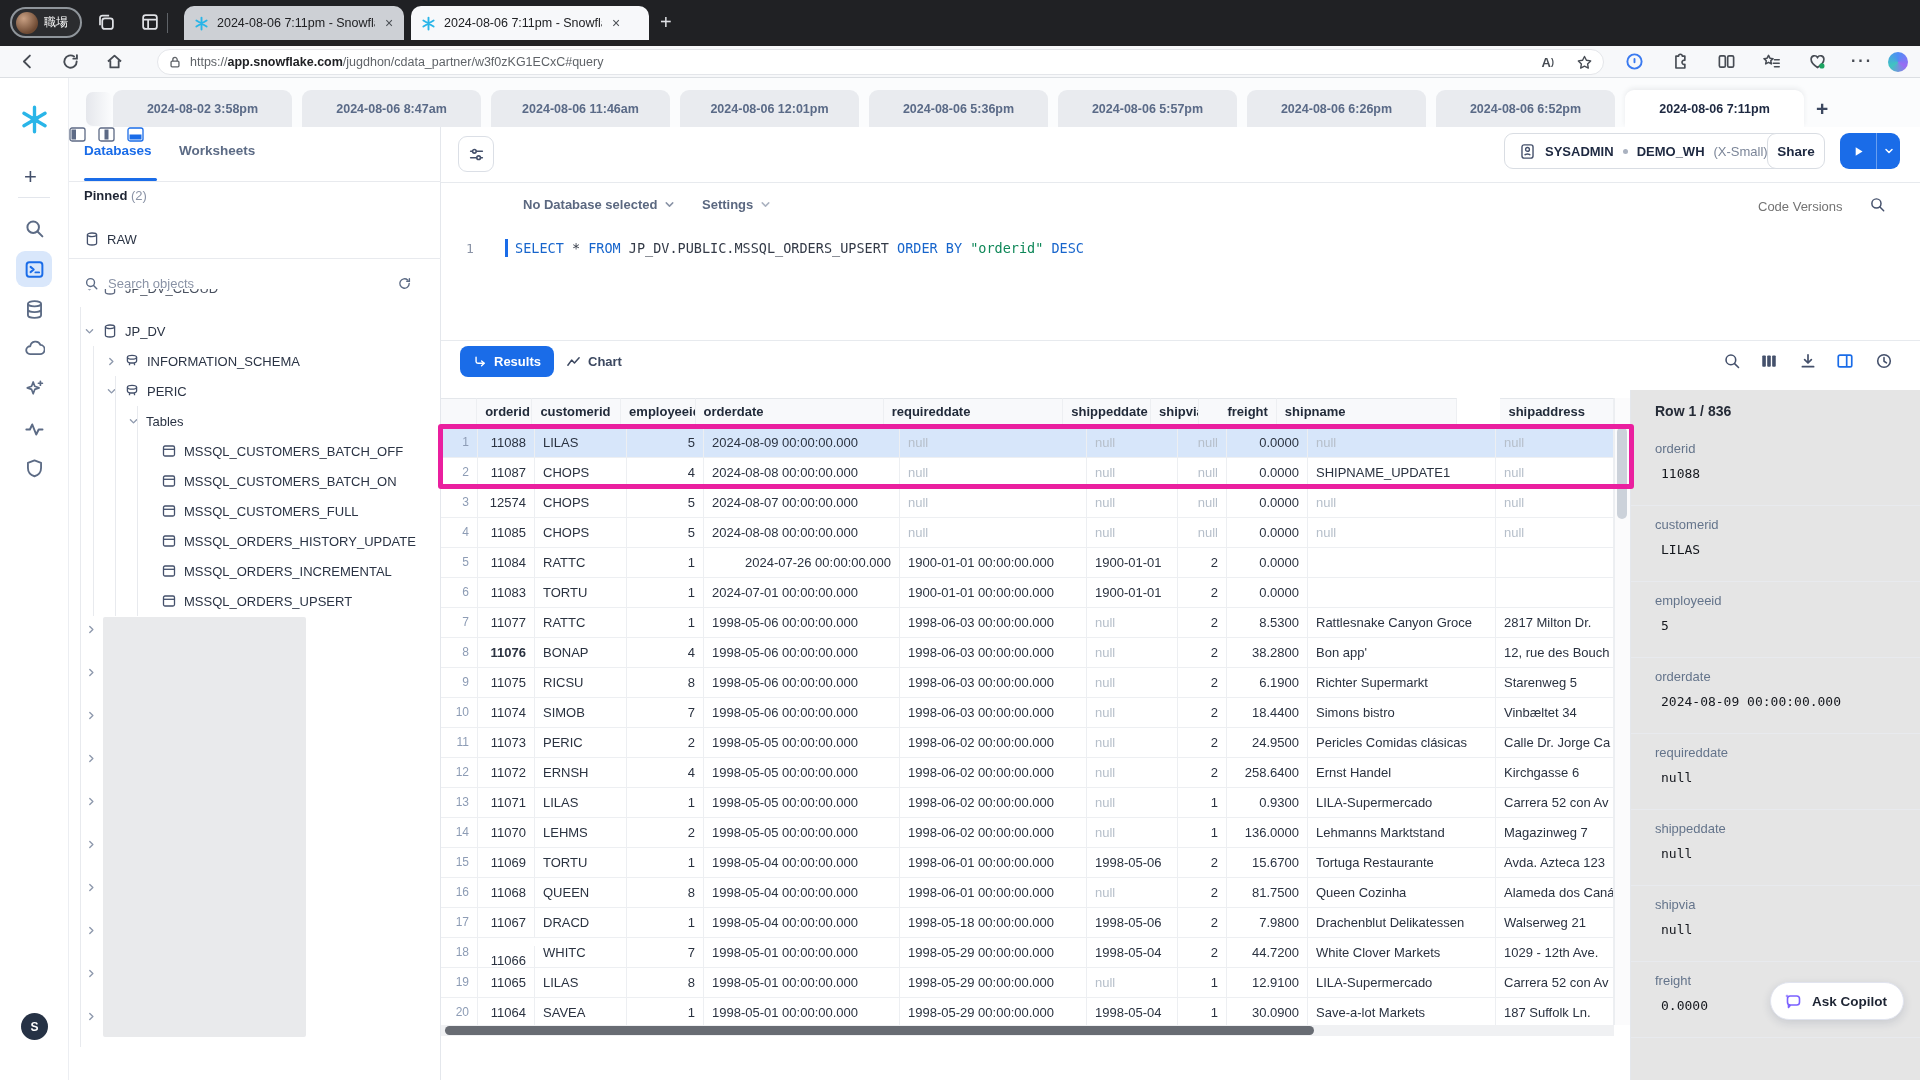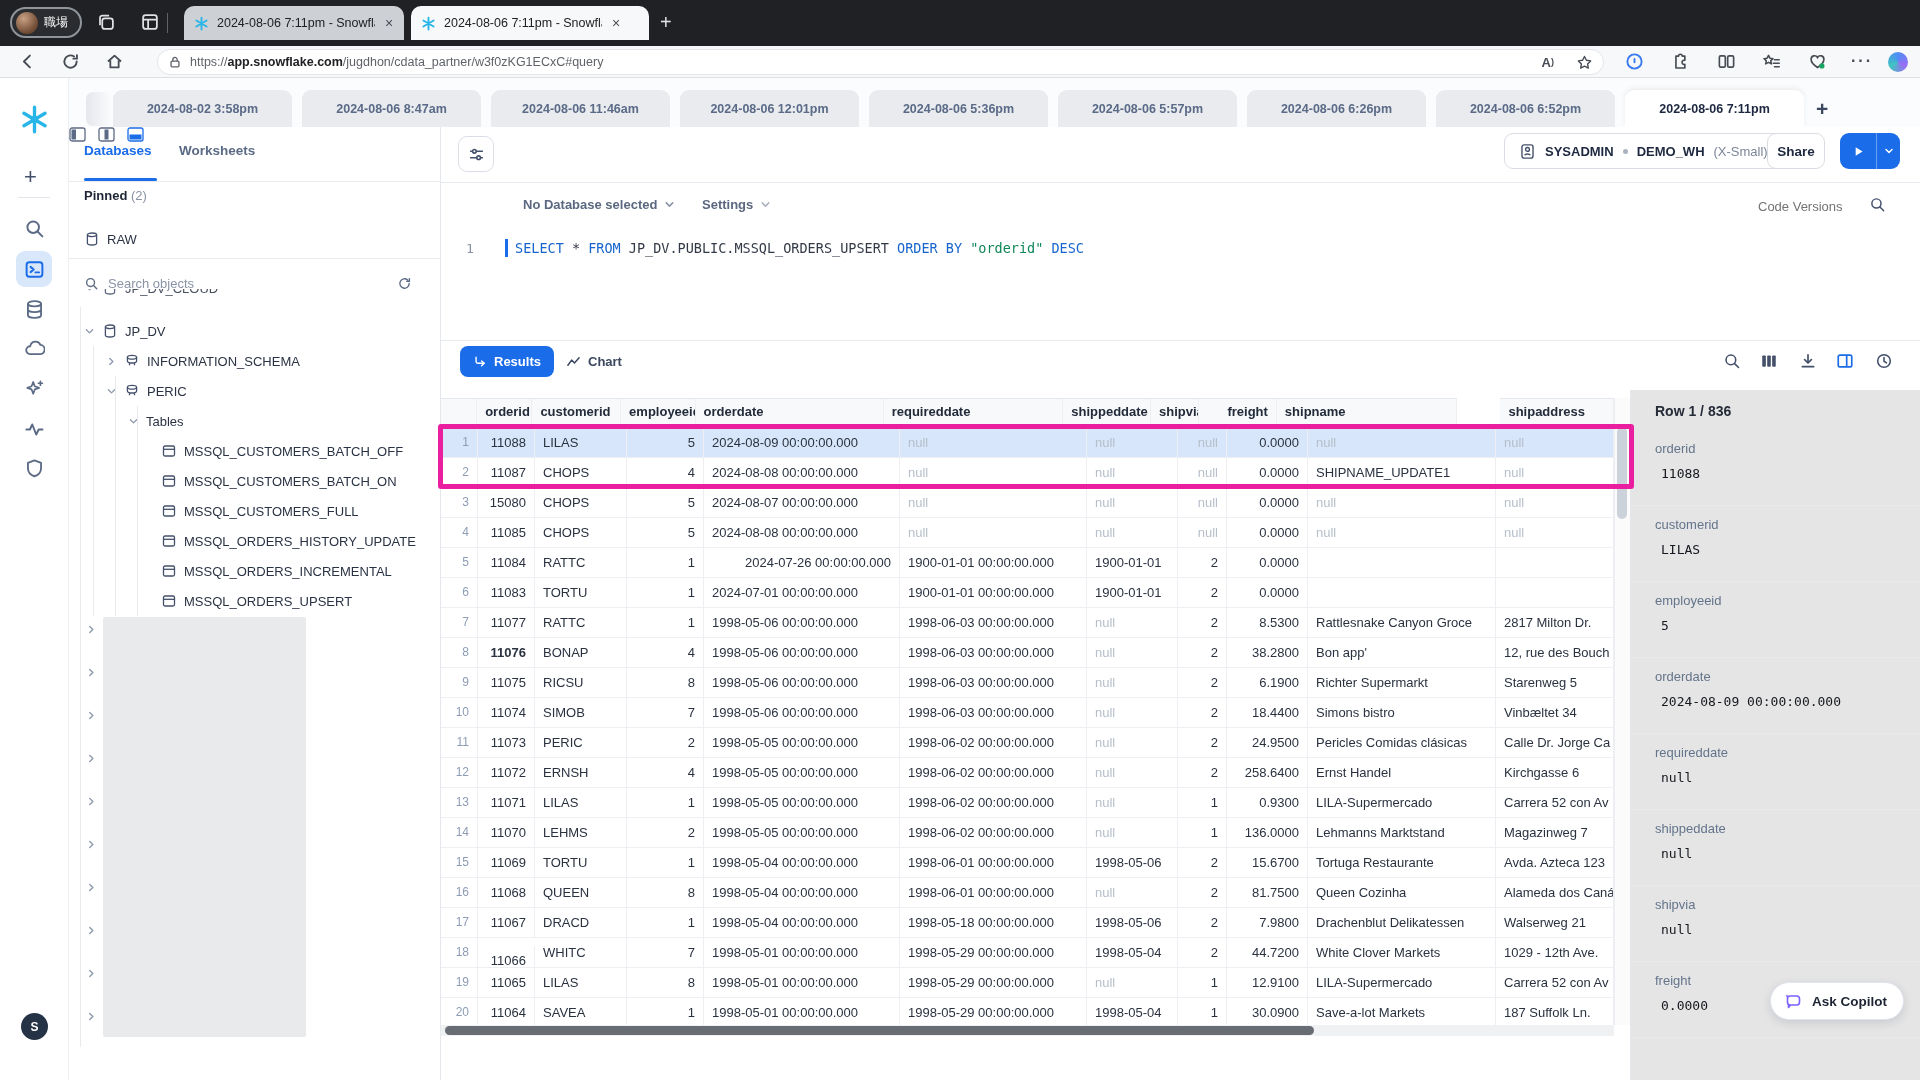--- a/index.html
+++ b/index.html
@@ -688,21 +688,21 @@
         <div class="g-cell " style="width: 196px;">2024-08-08 00:00:00.000</div>
         <div class="g-cell nullv" style="width: 187px;">null</div>
         <div class="g-cell nullv" style="width: 91px;">null</div>
         <div class="g-cell r nullv" style="width: 49px;">null</div>
         <div class="g-cell r " style="width: 81px;">0.0000</div>
         <div class="g-cell " style="width: 188px;">SHIPNAME_UPDATE1</div>
         <div class="g-cell nullv" style="width: 118px;">null</div>
       </div>
       <div class="g-row">
         <div class="g-cell r rownum " style="width: 37px;">3</div>
-        <div class="g-cell r " style="width: 57px;">15080</div>
+        <div class="g-cell r " style="width: 57px;">12574</div>
         <div class="g-cell " style="width: 92px;">CHOPS</div>
         <div class="g-cell r " style="width: 77px;">5</div>
         <div class="g-cell " style="width: 196px;">2024-08-07 00:00:00.000</div>
         <div class="g-cell nullv" style="width: 187px;">null</div>
         <div class="g-cell nullv" style="width: 91px;">null</div>
         <div class="g-cell r nullv" style="width: 49px;">null</div>
         <div class="g-cell r " style="width: 81px;">0.0000</div>
         <div class="g-cell nullv" style="width: 188px;">null</div>
         <div class="g-cell nullv" style="width: 118px;">null</div>
       </div>

